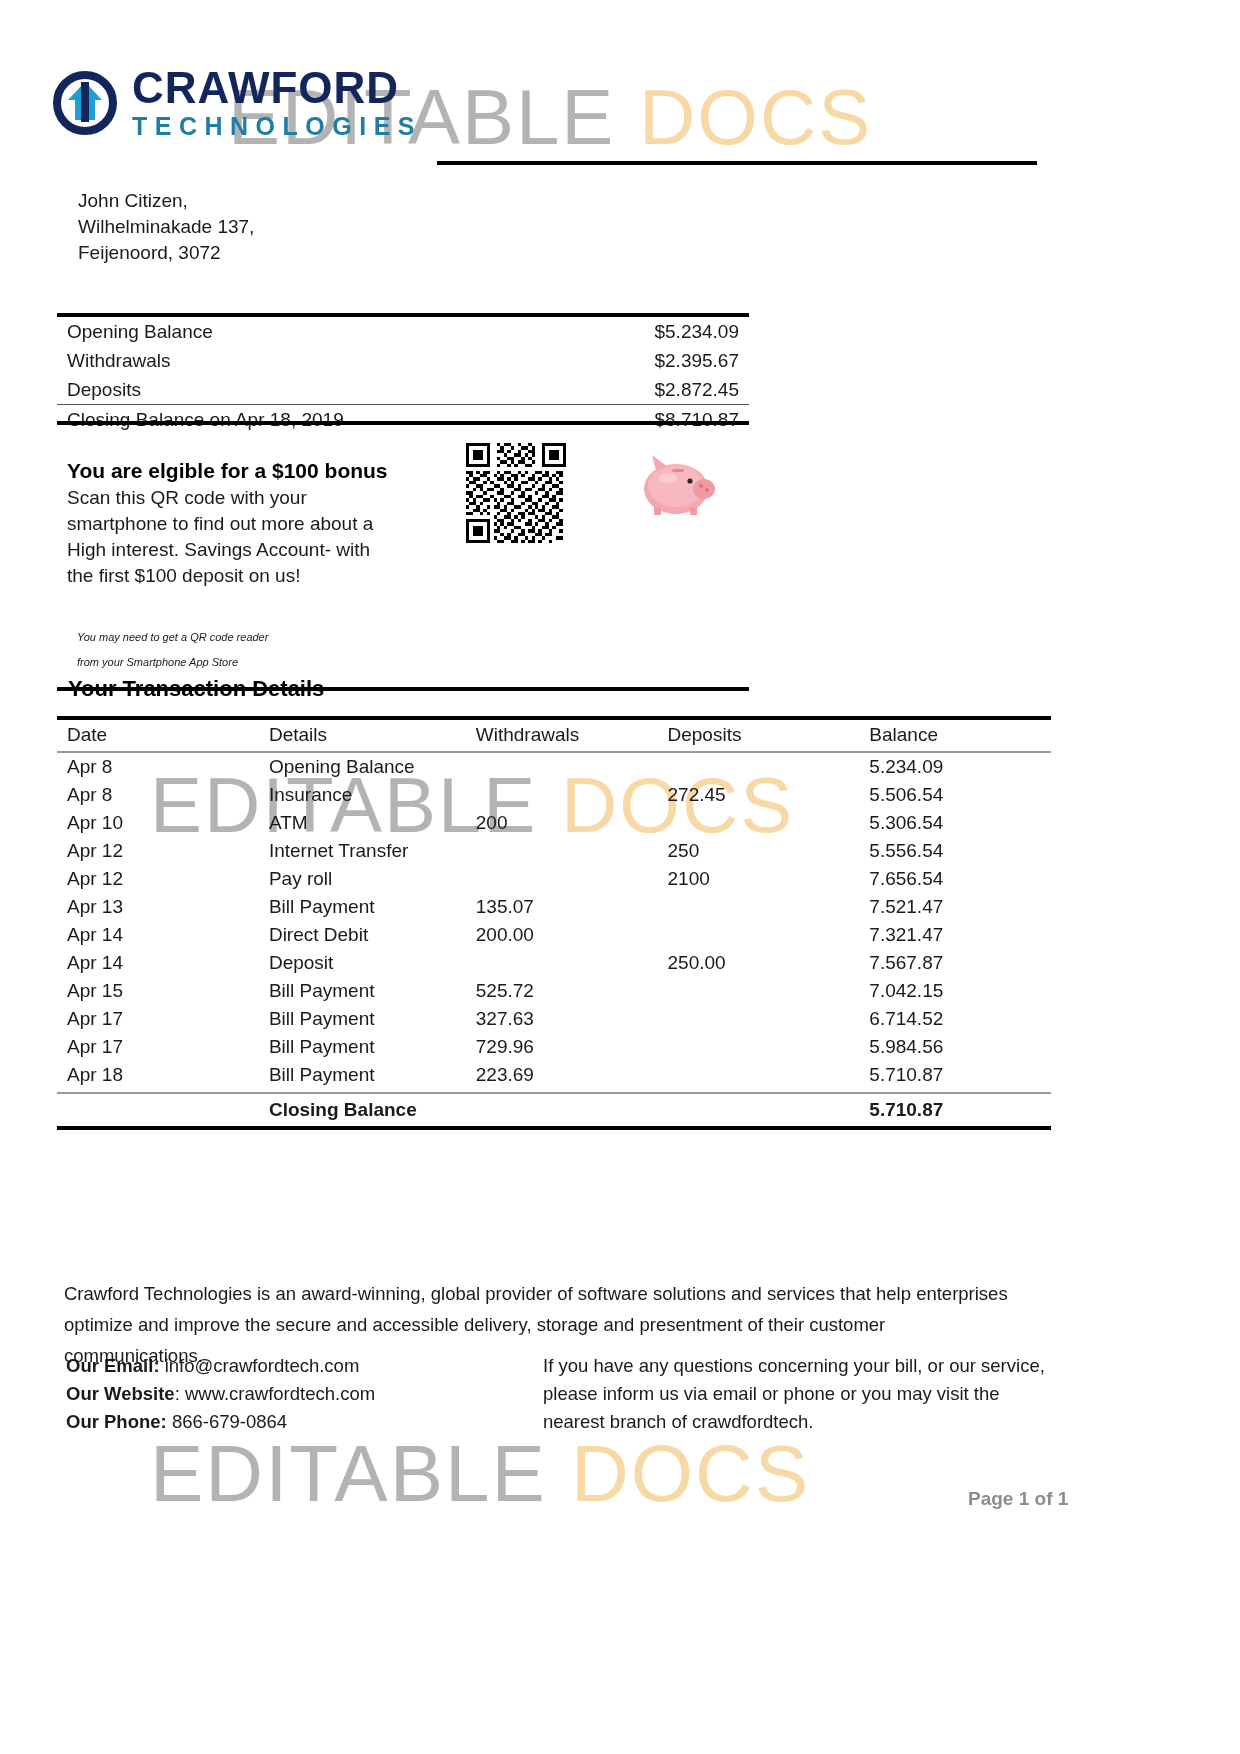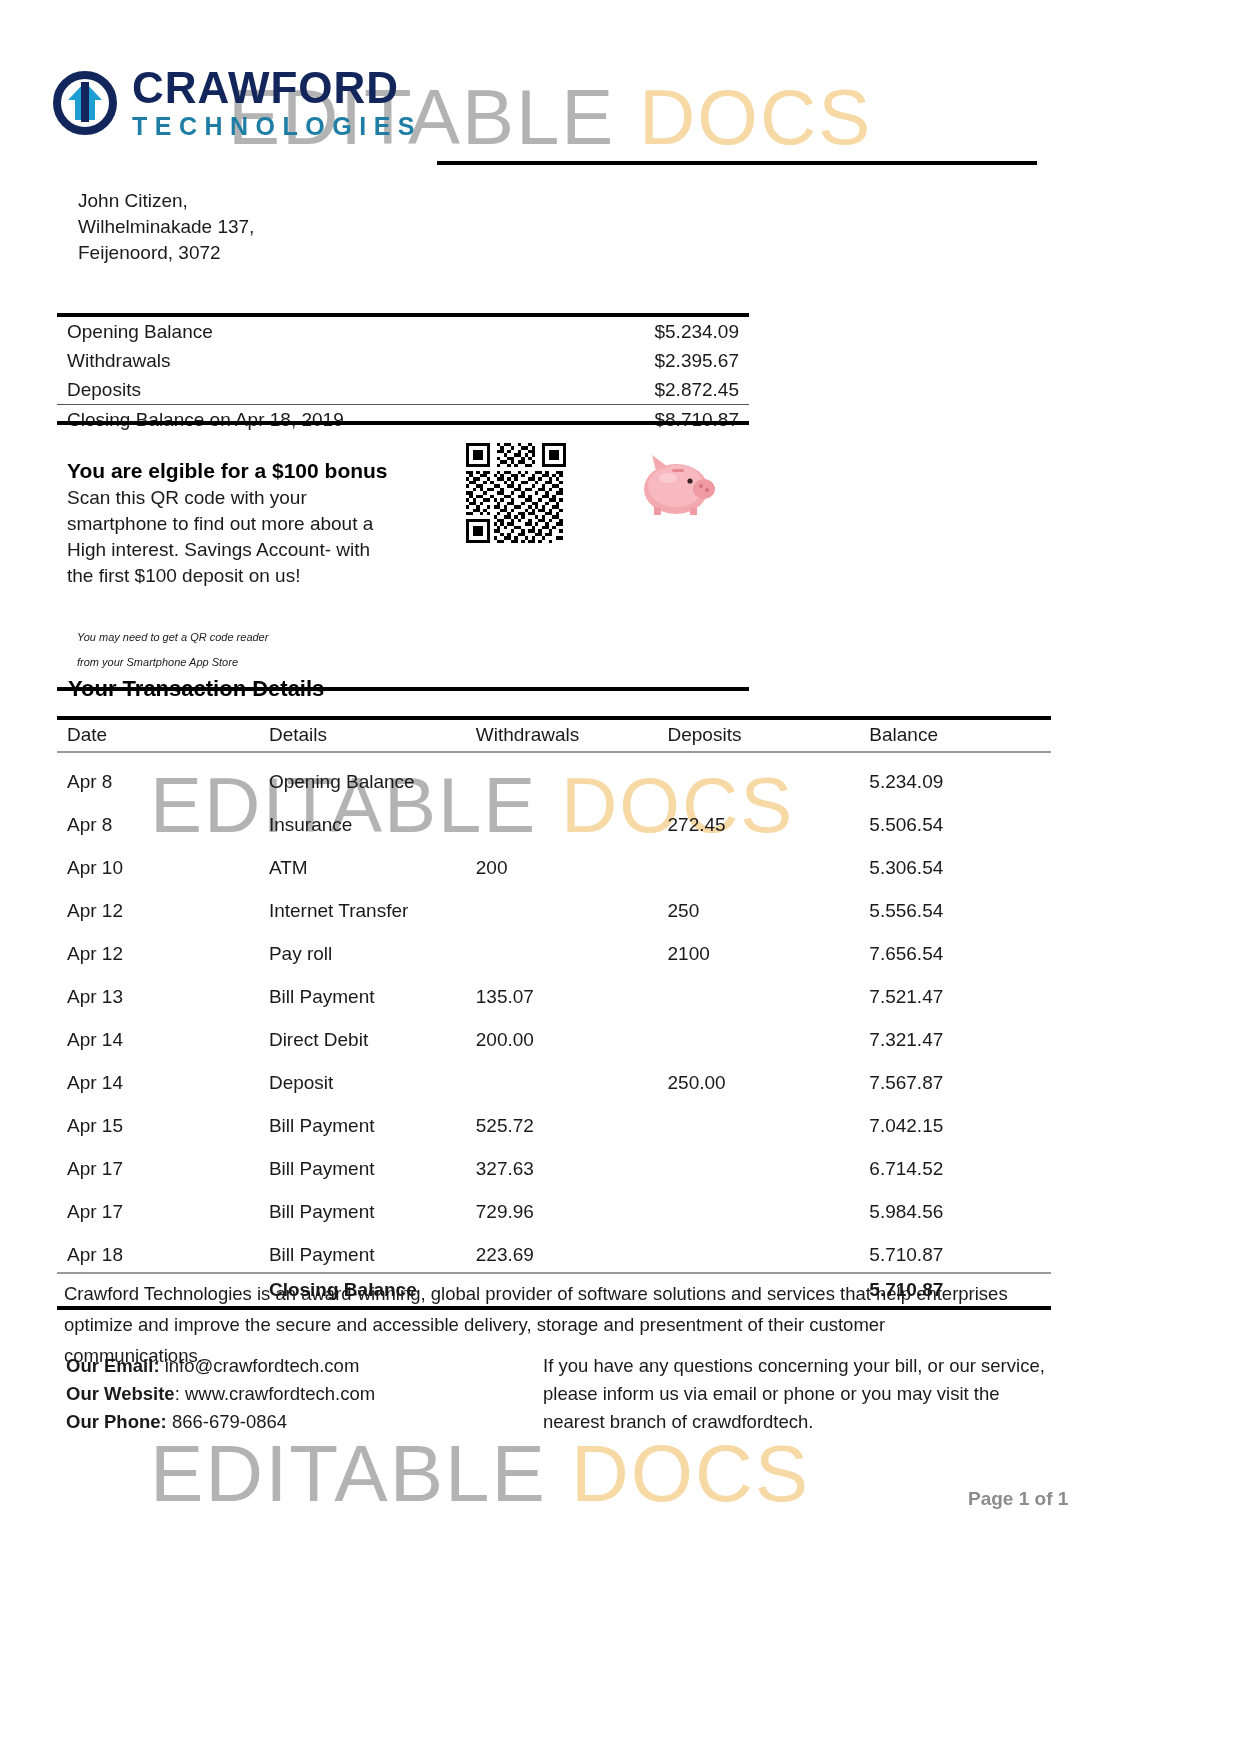--- a/index.html
+++ b/index.html
@@ -174,21 +174,21 @@
     font-weight: 400;
     text-align: left;
     padding: 4px 0 5px 0;
   }
   .tx thead tr { border-bottom: 2px solid #9a9a9a; }
   .tx .head-rule {
     height: 4px;
     background: #000;
   }
   .tx tbody td {
-    padding: 18px 0 3px 0;
+    padding: 3px 0 3px 0;
     text-align: left;
   }
   .tx tbody tr.last td { padding-bottom: 6px; }
   .tx .mid-rule { height: 2px; background: #9a9a9a; }
   .tx .foot-rule { height: 4px; background: #000; }
   .tx tfoot td {
     font-weight: 700;
     padding: 5px 0 5px 0;
   }
   .c-date    { width: 200px; padding-left: 10px !important; }

